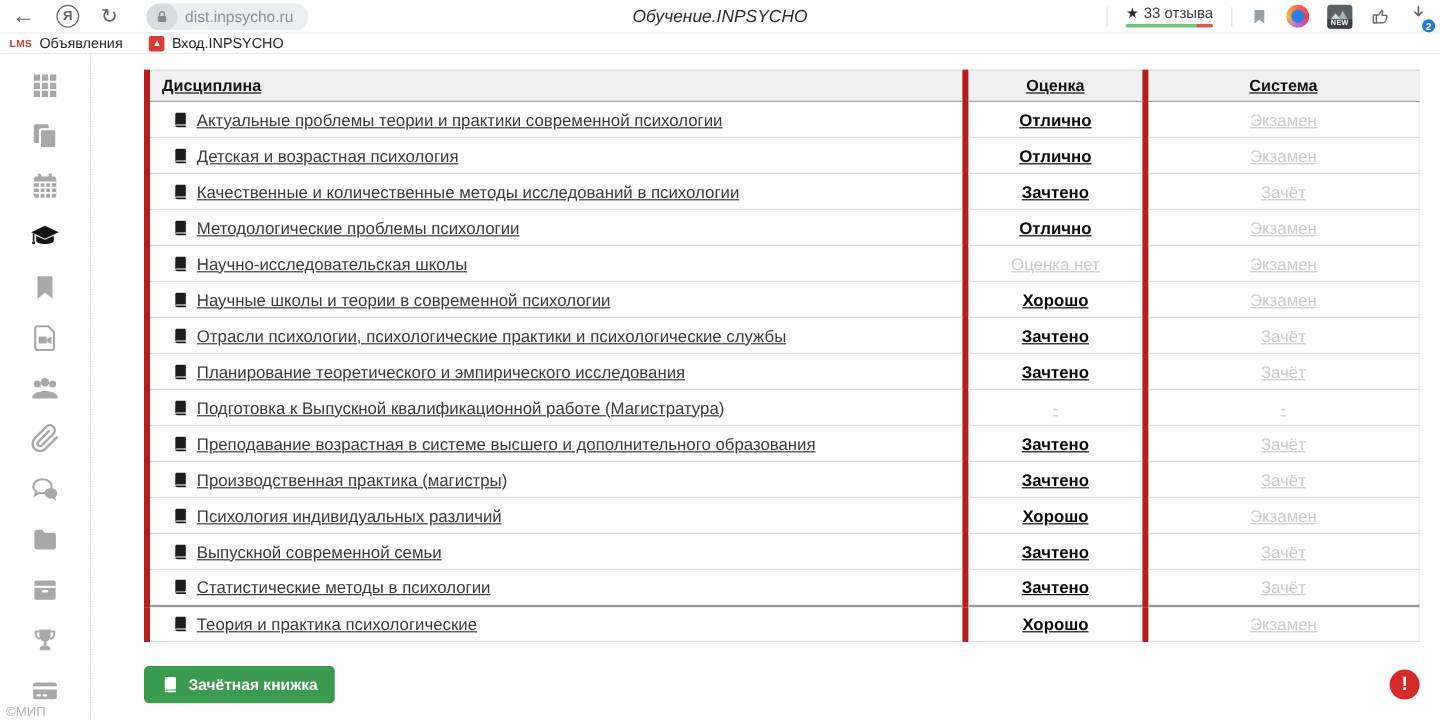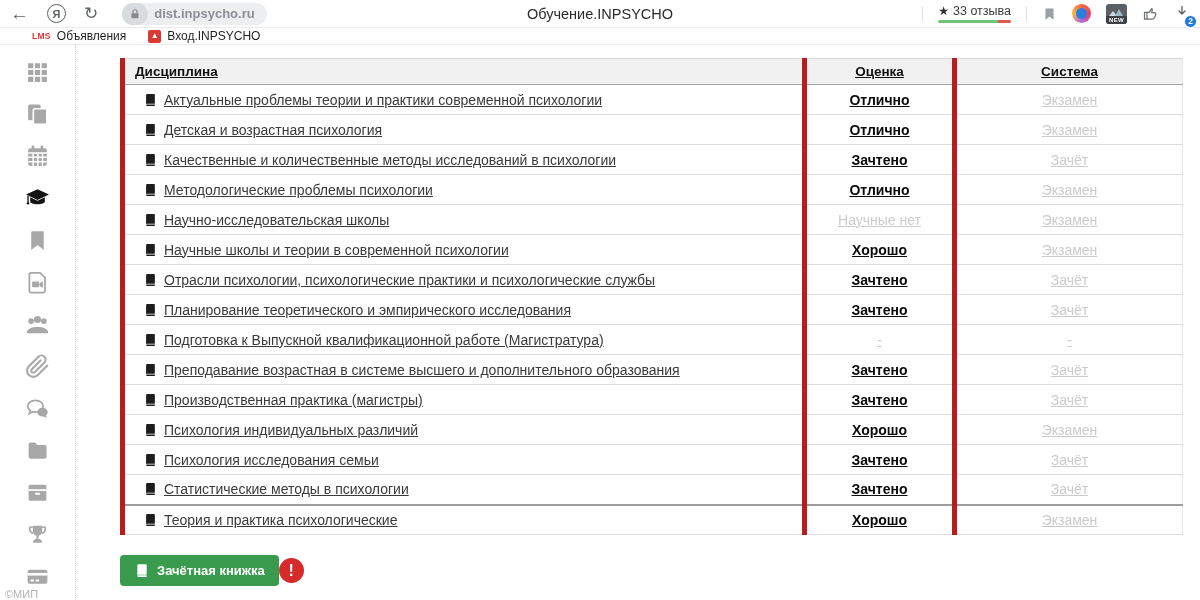--- a/index.html
+++ b/index.html
@@ -9,27 +9,27 @@
   
   .toolbar { position:relative; height:28px; background:#fff; display:flex; align-items:center;
              padding:0 10px; border-bottom:1px solid #ececec; }
   .tb-left { display:flex; align-items:center; gap:18px; color:#5f6368; }
   .tb-btn { display:flex; align-items:center; justify-content:center; cursor:pointer; color:#5f6368; }
   .back-arrow { font-size:19px; line-height:1; }
   .ya-circle { width:19px; height:19px; border:1.6px solid #5f6368; border-radius:50%;
                font-size:11px; font-weight:bold; display:flex; align-items:center; justify-content:center; }
   .refresh { font-size:17px; line-height:1; }
   .url-pill { display:flex; align-items:center; background:#eceef0; border-radius:13px; height:22px;
-              padding-right:12px; margin-left:6px;font-weight:bold; }
+              padding-right:12px; margin-left:6px; }
   .lock-box { width:26px; height:22px; background:#d9dcdf; border-radius:11px; display:flex;
               align-items:center; justify-content:center; margin-right:6px; }
   .lock-box svg { width:12px; height:12px; }
   .url-text { font-size:13px; color:#8b9096; }
   .tb-title { position:absolute; left:0; right:0; text-align:center; font-size:14.5px; color:#2b2b2b;
-              pointer-events:none; }
+              pointer-events:none;font-style:italic; }
   .tb-right { margin-left:auto; display:flex; align-items:center; gap:15px; position:relative; z-index:2;
               background:#fff; padding-left:8px; }
   .v-div { width:1px; height:16px; background:#e3e3e3; }
   .reviews { display:flex; flex-direction:column; align-items:center; cursor:pointer; }
   .reviews-line { display:flex; align-items:center; gap:4px; font-size:12.5px; color:#3c3c3c; }
   .reviews-star { font-size:12px; color:#2f2f2f; }
   .reviews-bar { width:100%; height:3px; margin-top:2px; border-radius:2px; }
   .flag-icon svg { width:15px; height:16px; color:#9aa0a6; }
   .ext-circle { width:19px; height:19px; border-radius:50%;
                 background:conic-gradient(#f46b45,#ef3b5d,#b06ae0,#f7b733,#f46b45);
@@ -81,21 +81,21 @@
   .courses tr.strong-top td { border-top:2px solid #9b9b9b; }
   .c-disc { color:#3a3a3a; }
   .c-disc .book-slot { display:inline-block; width:14px; height:14px; vertical-align:-2px;
                        margin-right:7px; color:#1c1c1c; }
   .book-slot svg { width:100%; height:100%; display:block; }
   .c-grade { text-align:center; font-weight:bold; color:#0a0a0a; font-size:13.5px; width:150px; }
   .c-system { text-align:center; color:#cbcbcb; font-size:13.5px; width:228px; }
   .c-grade.muted { color:#cbcbcb; font-weight:normal; }
 
   
-  .foot-row { margin-top:20px; display:flex; align-items:center; justify-content:flex-start; }
+  .foot-row { margin-top:20px; display:flex; align-items:center; justify-content:space-between; }
   .grade-book-btn { display:inline-flex; align-items:center; gap:8px; border:none; border-radius:4px;
                     color:#fff; font-weight:bold; font-size:13px; padding:8px 14px; cursor:pointer;
                     font-family:inherit; }
   .grade-book-btn .book-slot { width:15px; height:15px; color:#fff; }
   .alert-badge { width:25px; height:25px; border-radius:50%; color:#fff; display:flex; align-items:center;
                  justify-content:center; font-weight:bold; font-size:16px; cursor:pointer; }
 </style>
 </head>
 <body>
 
@@ -146,21 +146,21 @@
       <svg viewBox="0 0 24 24" fill="none" stroke="currentColor" stroke-width="2" stroke-linecap="round" stroke-linejoin="round">
         <path d="M12 3.5V14M7.5 10.5 12 15l4.5-4.5"></path>
       </svg>
       <span class="dl-badge" style="background: rgb(31, 122, 224);">2</span>
     </span>
   </div>
 </div>
 
 <div class="bookmarks">
   <span class="bm-item">
-    <span class="lms-logo" style="color: rgb(217, 58, 53); margin-left: 24px;">LMS</span>
+    <span class="lms-logo" style="color: rgb(217, 58, 53);">LMS</span>
     <span>Объявления</span>
   </span>
   <span class="bm-item">
     <span class="emblem" style="background: rgb(217, 58, 53);">▲</span>
     <span>Вход.INPSYCHO</span>
   </span>
 </div>
 
 <div class="app">
   <div class="sidebar">
@@ -281,21 +281,21 @@
                   <path d="M7.7 19.7h12.6v2.5H7.7c-1.4 0-2.4-.5-2.4-1.2s1-1.3 2.4-1.3z"></path>
                 </svg></span><span>Методологические проблемы психологии</span></td>
             <td class="c-grade">Отлично</td>
             <td class="c-system">Экзамен</td>
           </tr>
           <tr>
             <td class="c-disc"><span class="book-slot"><svg viewBox="0 0 24 24" fill="currentColor">
                   <path d="M6.8 1.8h11.9c.9 0 1.6.7 1.6 1.6v13.6c0 .9-.7 1.6-1.6 1.6H7.7c-1.3 0-2.4.8-2.4 1.9V4.2c0-1.3 1-2.4 1.5-2.4z"></path>
                   <path d="M7.7 19.7h12.6v2.5H7.7c-1.4 0-2.4-.5-2.4-1.2s1-1.3 2.4-1.3z"></path>
                 </svg></span><span>Научно-исследовательская школы</span></td>
-            <td class="c-grade muted">Научные нет</td>
+            <td class="c-grade muted">Оценка нет</td>
             <td class="c-system">Экзамен</td>
           </tr>
           <tr>
             <td class="c-disc"><span class="book-slot"><svg viewBox="0 0 24 24" fill="currentColor">
                   <path d="M6.8 1.8h11.9c.9 0 1.6.7 1.6 1.6v13.6c0 .9-.7 1.6-1.6 1.6H7.7c-1.3 0-2.4.8-2.4 1.9V4.2c0-1.3 1-2.4 1.5-2.4z"></path>
                   <path d="M7.7 19.7h12.6v2.5H7.7c-1.4 0-2.4-.5-2.4-1.2s1-1.3 2.4-1.3z"></path>
                 </svg></span><span>Научные школы и теории в современной психологии</span></td>
             <td class="c-grade">Хорошо</td>
             <td class="c-system">Экзамен</td>
           </tr>
@@ -344,21 +344,21 @@
                   <path d="M6.8 1.8h11.9c.9 0 1.6.7 1.6 1.6v13.6c0 .9-.7 1.6-1.6 1.6H7.7c-1.3 0-2.4.8-2.4 1.9V4.2c0-1.3 1-2.4 1.5-2.4z"></path>
                   <path d="M7.7 19.7h12.6v2.5H7.7c-1.4 0-2.4-.5-2.4-1.2s1-1.3 2.4-1.3z"></path>
                 </svg></span><span>Психология индивидуальных различий</span></td>
             <td class="c-grade">Хорошо</td>
             <td class="c-system">Экзамен</td>
           </tr>
           <tr>
             <td class="c-disc"><span class="book-slot"><svg viewBox="0 0 24 24" fill="currentColor">
                   <path d="M6.8 1.8h11.9c.9 0 1.6.7 1.6 1.6v13.6c0 .9-.7 1.6-1.6 1.6H7.7c-1.3 0-2.4.8-2.4 1.9V4.2c0-1.3 1-2.4 1.5-2.4z"></path>
                   <path d="M7.7 19.7h12.6v2.5H7.7c-1.4 0-2.4-.5-2.4-1.2s1-1.3 2.4-1.3z"></path>
-                </svg></span><span>Психология исследования семьи</span></td>
+                </svg></span><span>Выпускной современной семьи</span></td>
             <td class="c-grade">Зачтено</td>
             <td class="c-system">Зачёт</td>
           </tr>
           <tr>
             <td class="c-disc"><span class="book-slot"><svg viewBox="0 0 24 24" fill="currentColor">
                   <path d="M6.8 1.8h11.9c.9 0 1.6.7 1.6 1.6v13.6c0 .9-.7 1.6-1.6 1.6H7.7c-1.3 0-2.4.8-2.4 1.9V4.2c0-1.3 1-2.4 1.5-2.4z"></path>
                   <path d="M7.7 19.7h12.6v2.5H7.7c-1.4 0-2.4-.5-2.4-1.2s1-1.3 2.4-1.3z"></path>
                 </svg></span><span>Статистические методы в психологии</span></td>
             <td class="c-grade">Зачтено</td>
             <td class="c-system">Зачёт</td>

